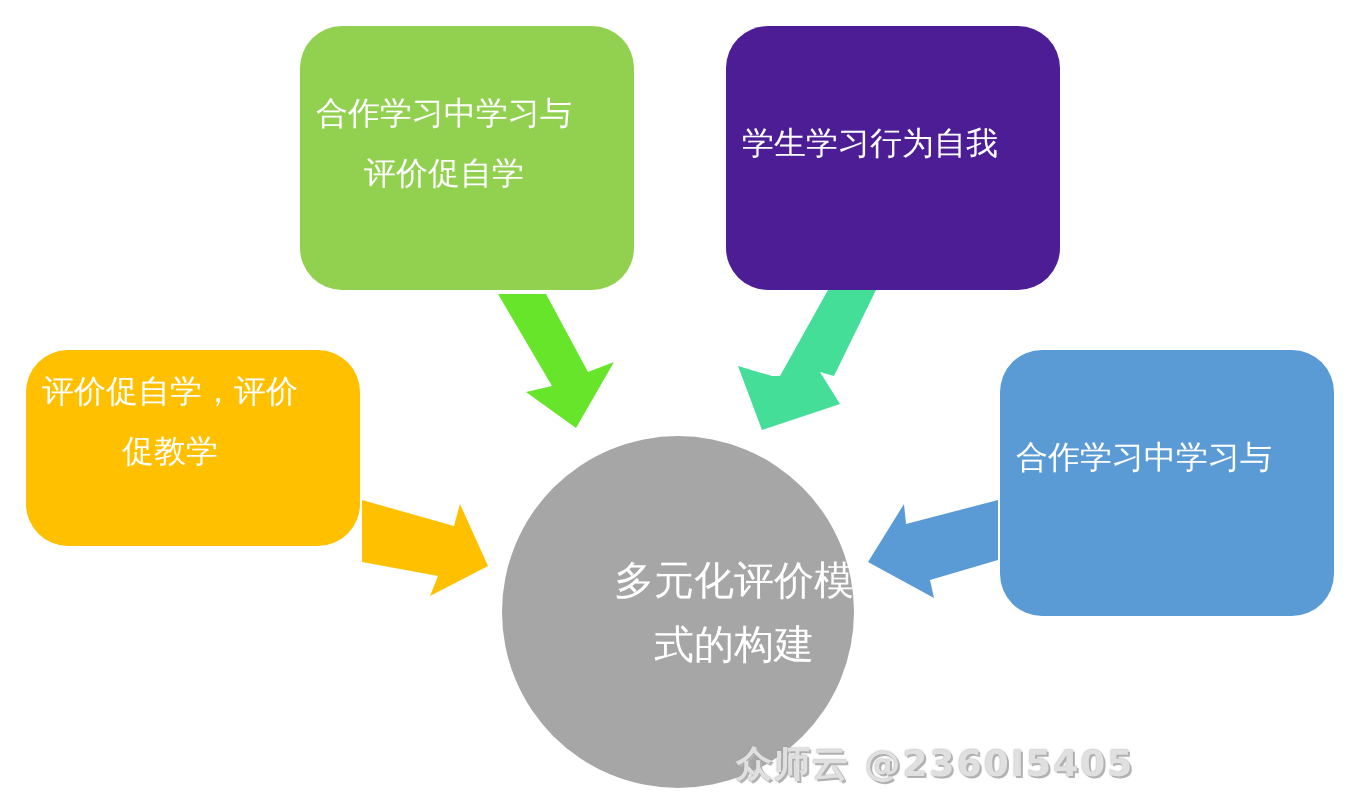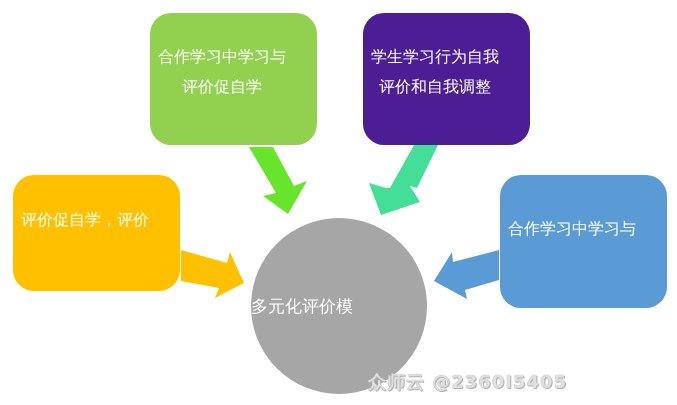--- a/index.html
+++ b/index.html
@@ -4,28 +4,28 @@
 <style>
   html, body { margin:0; padding:0; background:#ffffff; }
   body { width:677px; height:405px; position:relative; overflow:hidden;
          font-family:"DejaVu Sans", "Liberation Sans", sans-serif; }
   .box { position:absolute; border-radius:21px; color:#ffffff;
          display:flex; align-items:center; text-align:center;
          font-size:16px; line-height:30px; box-sizing:border-box; padding:0 8px;font-family:Liberation Mono, monospace; }
   .box span { display:block; }
   #box-green { left:150px; top:13px; width:167px; height:132px; background:#92d050; }
   #box-teal  { left:363px; top:13px; width:167px; height:132px; background:#4c1d95; }
-  #box-yellow{ left:13px;  top:175px; width:167px; height:116px; background:#ffc000; }
+  #box-yellow{ left:13px;  top:175px; width:167px; height:98px; background:#ffc000; }
   #box-blue  { left:500px; top:175px; width:167px; height:133px; background:#5b9bd5; }
   #box-green .txt, #box-teal .txt { margin-top:-12px; }
   #box-yellow .txt, #box-blue .txt { margin-top:-24px; }
   #center { position:absolute; left:251px; top:218px; width:176px; height:176px;
             border-radius:50%; background:#a6a6a6; color:#ffffff;
-            display:flex; align-items:center; justify-content:flex-start; text-align:center;
-            font-size:17px; line-height:32px; }
+            display:flex; align-items:center; justify-content:flex-end; text-align:center;
+            font-size:20px; line-height:32px; }
   #arrows { position:absolute; left:0; top:0; }
   #watermark { position:absolute; left:368px; top:370px; font-size:18px; font-weight:bold;
                color:#e0e0e0; letter-spacing:1px;
                text-shadow: 0 0 1px #9a9a9a, 1px 1px 0 #b5b5b5; }
 </style>
 </head>
 <body>
 
 <svg id="arrows" width="677" height="405" viewBox="0 0 677 405">
 
@@ -41,35 +41,36 @@
 <div class="box" id="box-green">
   <div class="txt">
     <span>合作学习中学习与</span>
     <span>评价促自学</span>
   </div>
 </div>
 
 <div class="box" id="box-teal">
   <div class="txt">
     <span>学生学习行为自我</span>
-    <span>评价和自我调整</span>
   </div>
 </div>
 
 <div class="box" id="box-yellow">
   <div class="txt">
     <span>评价促自学，评价</span>
+    <span>促教学</span>
   </div>
 </div>
 
 <div class="box" id="box-blue">
   <div class="txt">
     <span>合作学习中学习与</span>
   </div>
 </div>
 
 <div id="center">
   <div>
     <span style="display:block">多元化评价模</span>
+    <span style="display:block">式的构建</span>
   </div>
 </div>
 
 <div id="watermark">众师云 @2360I5405</div>
 
 </body></html>

